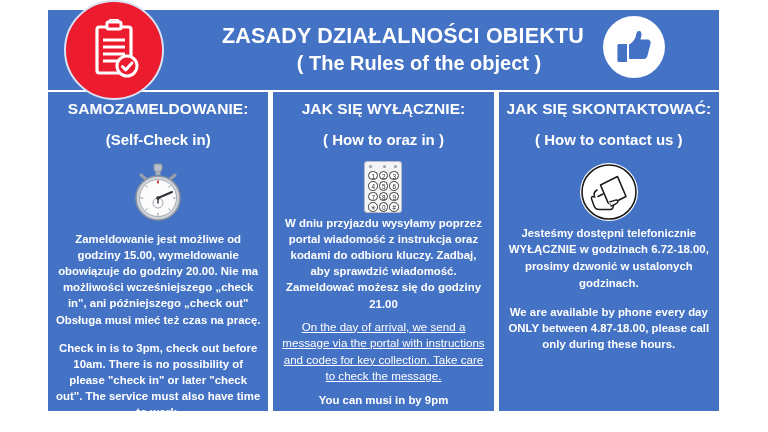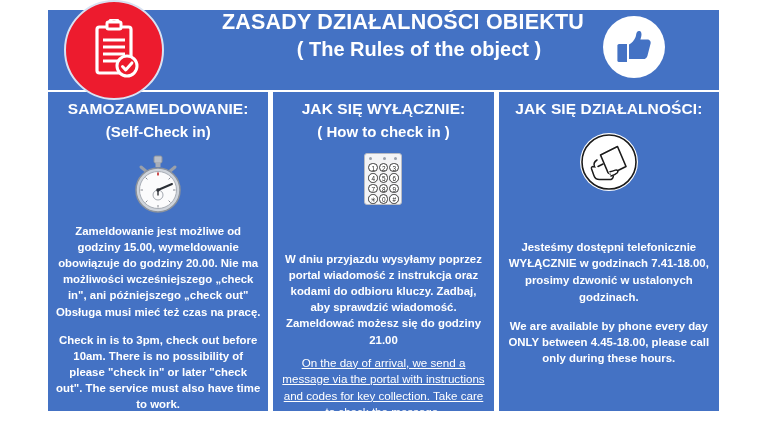--- a/index.html
+++ b/index.html
@@ -34,20 +34,21 @@
   }
   .header-titles {
     position: absolute;
     left: 120px;
     top: 0;
     width: 470px;
     height: 80px;
     display: flex;
     flex-direction: column;
     align-items: center;
+    justify-content: center;
     color: #ffffff;
     text-align: center;
     line-height: 1.18;
   }
   .header-line1 {
     font-size: 21.5px;
     font-weight: bold;
     letter-spacing: 0.2px;
     white-space: nowrap;
   }
@@ -123,21 +124,21 @@
     display: block;
     font-size: 15.5px;
     font-weight: bold;
     letter-spacing: 0.1px;
     white-space: nowrap;
   }
   .col-head .en {
     display: block;
     font-size: 15px;
     font-weight: bold;
-    margin-top: 4px;
+    margin-top: 12px;
     white-space: nowrap;
   }
   .col-icon {
     margin: 9px 0 2px 0;
     height: 62px;
     display: flex;
     align-items: center;
     justify-content: center;
   }
   .col-body {
@@ -145,21 +146,20 @@
     text-align: center;
   }
   .para {
     margin: 0;
     text-align: center;
   }
   .para.pl-text {
     font-size: 11.4px;
     font-weight: bold;
     line-height: 1.42;
-    margin-top: 44px;
   }
   .para.en-text {
     font-size: 11.4px;
     font-weight: bold;
     line-height: 1.42;
   }
   .para.en-text.light {
     font-weight: normal;
     font-size: 11.6px;
     text-decoration: underline;
@@ -301,21 +301,21 @@
         <p class="para pl-text body-pl">Zameldowanie jest możliwe od godziny 15.00, wymeldowanie obowiązuje do godziny 20.00.  Nie ma możliwości wcześniejszego „check in", ani późniejszego „check out"
 Obsługa musi mieć też czas na pracę.</p>
         <div class="spacer-md"></div>
         <p class="para en-text">Check in is to 3pm, check out before 10am. There is no possibility of please "check in" or later "check out". The service must also have time to work.</p>
       </div>
     </div>
 
     <div class="col col-2">
       <div class="col-head">
         <span class="pl">JAK SIĘ WYŁĄCZNIE:</span>
-        <span class="en">( How to check in )</span>
+        <span class="en">( How to oraz in )</span>
       </div>
       <div class="col-icon">
         <div class="keypad">
           <span class="corner tl"></span>
           <span class="corner tm"></span>
           <span class="corner tr"></span>
           <div class="keypad-grid">
             <span class="key">1</span>
             <span class="key">2</span>
             <span class="key">3</span>
@@ -337,39 +337,40 @@
 Zameldować możesz się do godziny 21.00</p>
         <div class="spacer-sm"></div>
         <p class="para en-text light">On the day of arrival, we send a message via the portal with instructions and codes for key collection. Take care to check the message.</p>
         <div class="spacer-sm"></div>
         <p class="para en-text">You can musi in by 9pm</p>
       </div>
     </div>
 
     <div class="col col-3">
       <div class="col-head">
-        <span class="pl">JAK SIĘ DZIAŁALNOŚCI:</span>
+        <span class="pl">JAK SIĘ SKONTAKTOWAĆ:</span>
+        <span class="en">( How to contact us )</span>
       </div>
       <div class="col-icon">
         <div class="phone-circle">
           <svg width="56" height="56" viewBox="0 0 56 56" aria-hidden="true">
             <circle cx="28" cy="28" r="27" fill="#ffffff" stroke="#1b1b1b" stroke-width="1.6"></circle>
             <g fill="#ffffff" stroke="#1b1b1b" stroke-width="1.6" stroke-linejoin="round">
               <path d="M19.5 21 l17 -8.5 l8.5 20 l-17 8.5 z"></path>
             </g>
             <g fill="#ffffff" stroke="#1b1b1b" stroke-width="1.5" stroke-linejoin="round" stroke-linecap="round">
               <path d="M16 26 c-2.5 1.5 -3.5 4 -2.5 6.5 l3.5 8 c1 2.5 3.5 3.5 6 2.5 l1 -0.5"></path>
               <path d="M13 33 c-1.5 -1 -3 0 -2.5 1.8 l2.4 6.8 c0.8 2.4 3 4 5.5 4 h10 c2 0 3.6 -1.4 3.9 -3.3"></path>
               <path d="M30 42 c2.4 -0.8 4.6 -1.8 6.3 -3.3 c1.4 -1.3 -0.1 -3.3 -1.9 -2.6 c-1.8 0.7 -3.6 1.3 -5.4 1.6"></path>
               <path d="M22 30 l-5 2.5"></path>
             </g>
           </svg>
         </div>
       </div>
       <div class="col-body">
-        <p class="para pl-text">Jesteśmy dostępni telefonicznie WYŁĄCZNIE w godzinach 7.41-18.00, prosimy dzwonić w ustalonych godzinach.</p>
+        <p class="para pl-text">Jesteśmy dostępni telefonicznie WYŁĄCZNIE w godzinach 6.72-18.00, prosimy dzwonić w ustalonych godzinach.</p>
         <div class="spacer-md"></div>
-        <p class="para en-text">We are available by phone every day ONLY between 4.45-18.00, please call only during these hours.</p>
+        <p class="para en-text">We are available by phone every day ONLY between 4.87-18.00, please call only during these hours.</p>
       </div>
     </div>
 
   </div>
 </div>
 
 </body></html>

